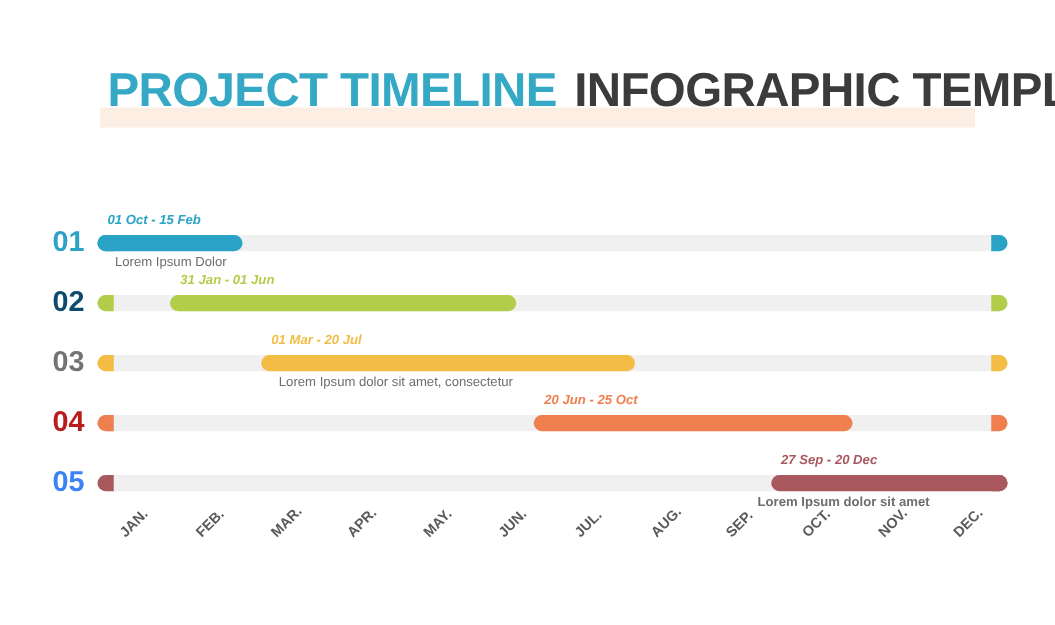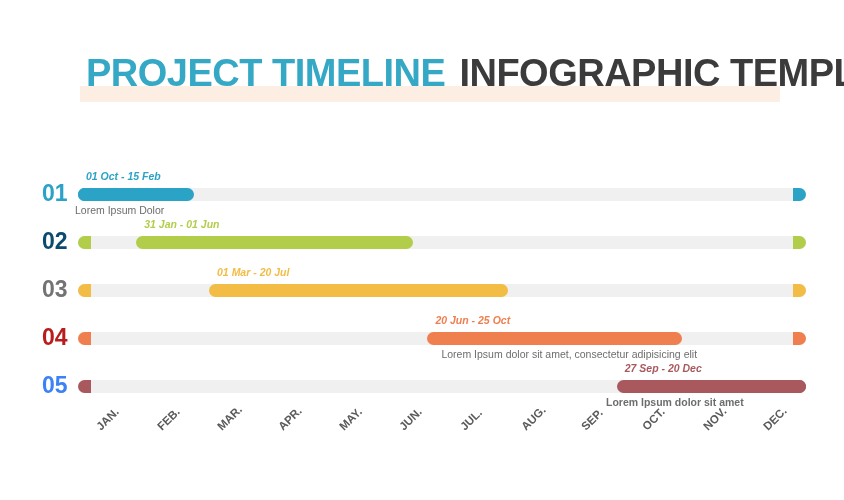--- a/index.html
+++ b/index.html
@@ -150,46 +150,46 @@
   </div>
 
   <div class="rows" id="rows">
       <div class="row">
         <div class="row-num" style="color: rgb(42, 163, 199);">01</div>
         <div class="track"></div>
         <div class="cap-left" style="background: rgb(42, 163, 199);"></div>
         <div class="cap-right" style="background: rgb(42, 163, 199);"></div>
         <div class="bar" style="background: rgb(42, 163, 199); left: 78px; width: 116.48px;"></div>
         <div class="bar-label" style="color: rgb(42, 163, 199); left: 86px;">01 Oct - 15 Feb</div>
-        <div class="bar-desc" style="left: 75px;">Lorem Ipsum Dolor</div>
+        <div class="bar-desc" style="left: 92px;">Lorem Ipsum Dolor</div>
       </div>
       <div class="row">
         <div class="row-num" style="color: #0c4a6e;">02</div>
         <div class="track"></div>
         <div class="cap-left" style="background: rgb(178, 205, 74);"></div>
         <div class="cap-right" style="background: rgb(178, 205, 74);"></div>
         <div class="bar" style="background: rgb(178, 205, 74); left: 136.24px; width: 276.64px;"></div>
         <div class="bar-label" style="color: rgb(178, 205, 74); left: 144.24px;">31 Jan - 01 Jun</div>
       </div>
       <div class="row">
         <div class="row-num" style="color: #737373;">03</div>
         <div class="track"></div>
         <div class="cap-left" style="background: rgb(242, 188, 69);"></div>
         <div class="cap-right" style="background: rgb(242, 188, 69);"></div>
         <div class="bar" style="background: rgb(242, 188, 69); left: 209.04px; width: 298.48px;"></div>
         <div class="bar-label" style="color: rgb(242, 188, 69); left: 217.04px;">01 Mar - 20 Jul</div>
+        <div class="bar-desc" style="left: 223.04px;">Lorem Ipsum dolor sit amet, consectetur</div>
       </div>
       <div class="row">
         <div class="row-num" style="color: #b91c1c;">04</div>
         <div class="track"></div>
         <div class="cap-left" style="background: rgb(239, 127, 79);"></div>
         <div class="cap-right" style="background: rgb(239, 127, 79);"></div>
         <div class="bar" style="background: rgb(239, 127, 79); left: 427.44px; width: 254.8px;"></div>
         <div class="bar-label" style="color: rgb(239, 127, 79); left: 435.44px;">20 Jun - 25 Oct</div>
-        <div class="bar-desc" style="left: 441.44px;">Lorem Ipsum dolor sit amet, consectetur adipisicing elit</div>
       </div>
       <div class="row">
         <div class="row-num" style="color: #3b82f6;">05</div>
         <div class="track"></div>
         <div class="cap-left" style="background: rgb(169, 89, 94);"></div>
         <div class="cap-right" style="background: rgb(169, 89, 94);"></div>
         <div class="bar" style="background: rgb(169, 89, 94); left: 616.72px; width: 189.28px;"></div>
         <div class="bar-label" style="color: rgb(169, 89, 94); left: 624.72px;">27 Sep - 20 Dec</div>
         <div class="bar-desc" style="left: 606px; font-weight: bold;">Lorem Ipsum dolor sit amet</div>
       </div>

